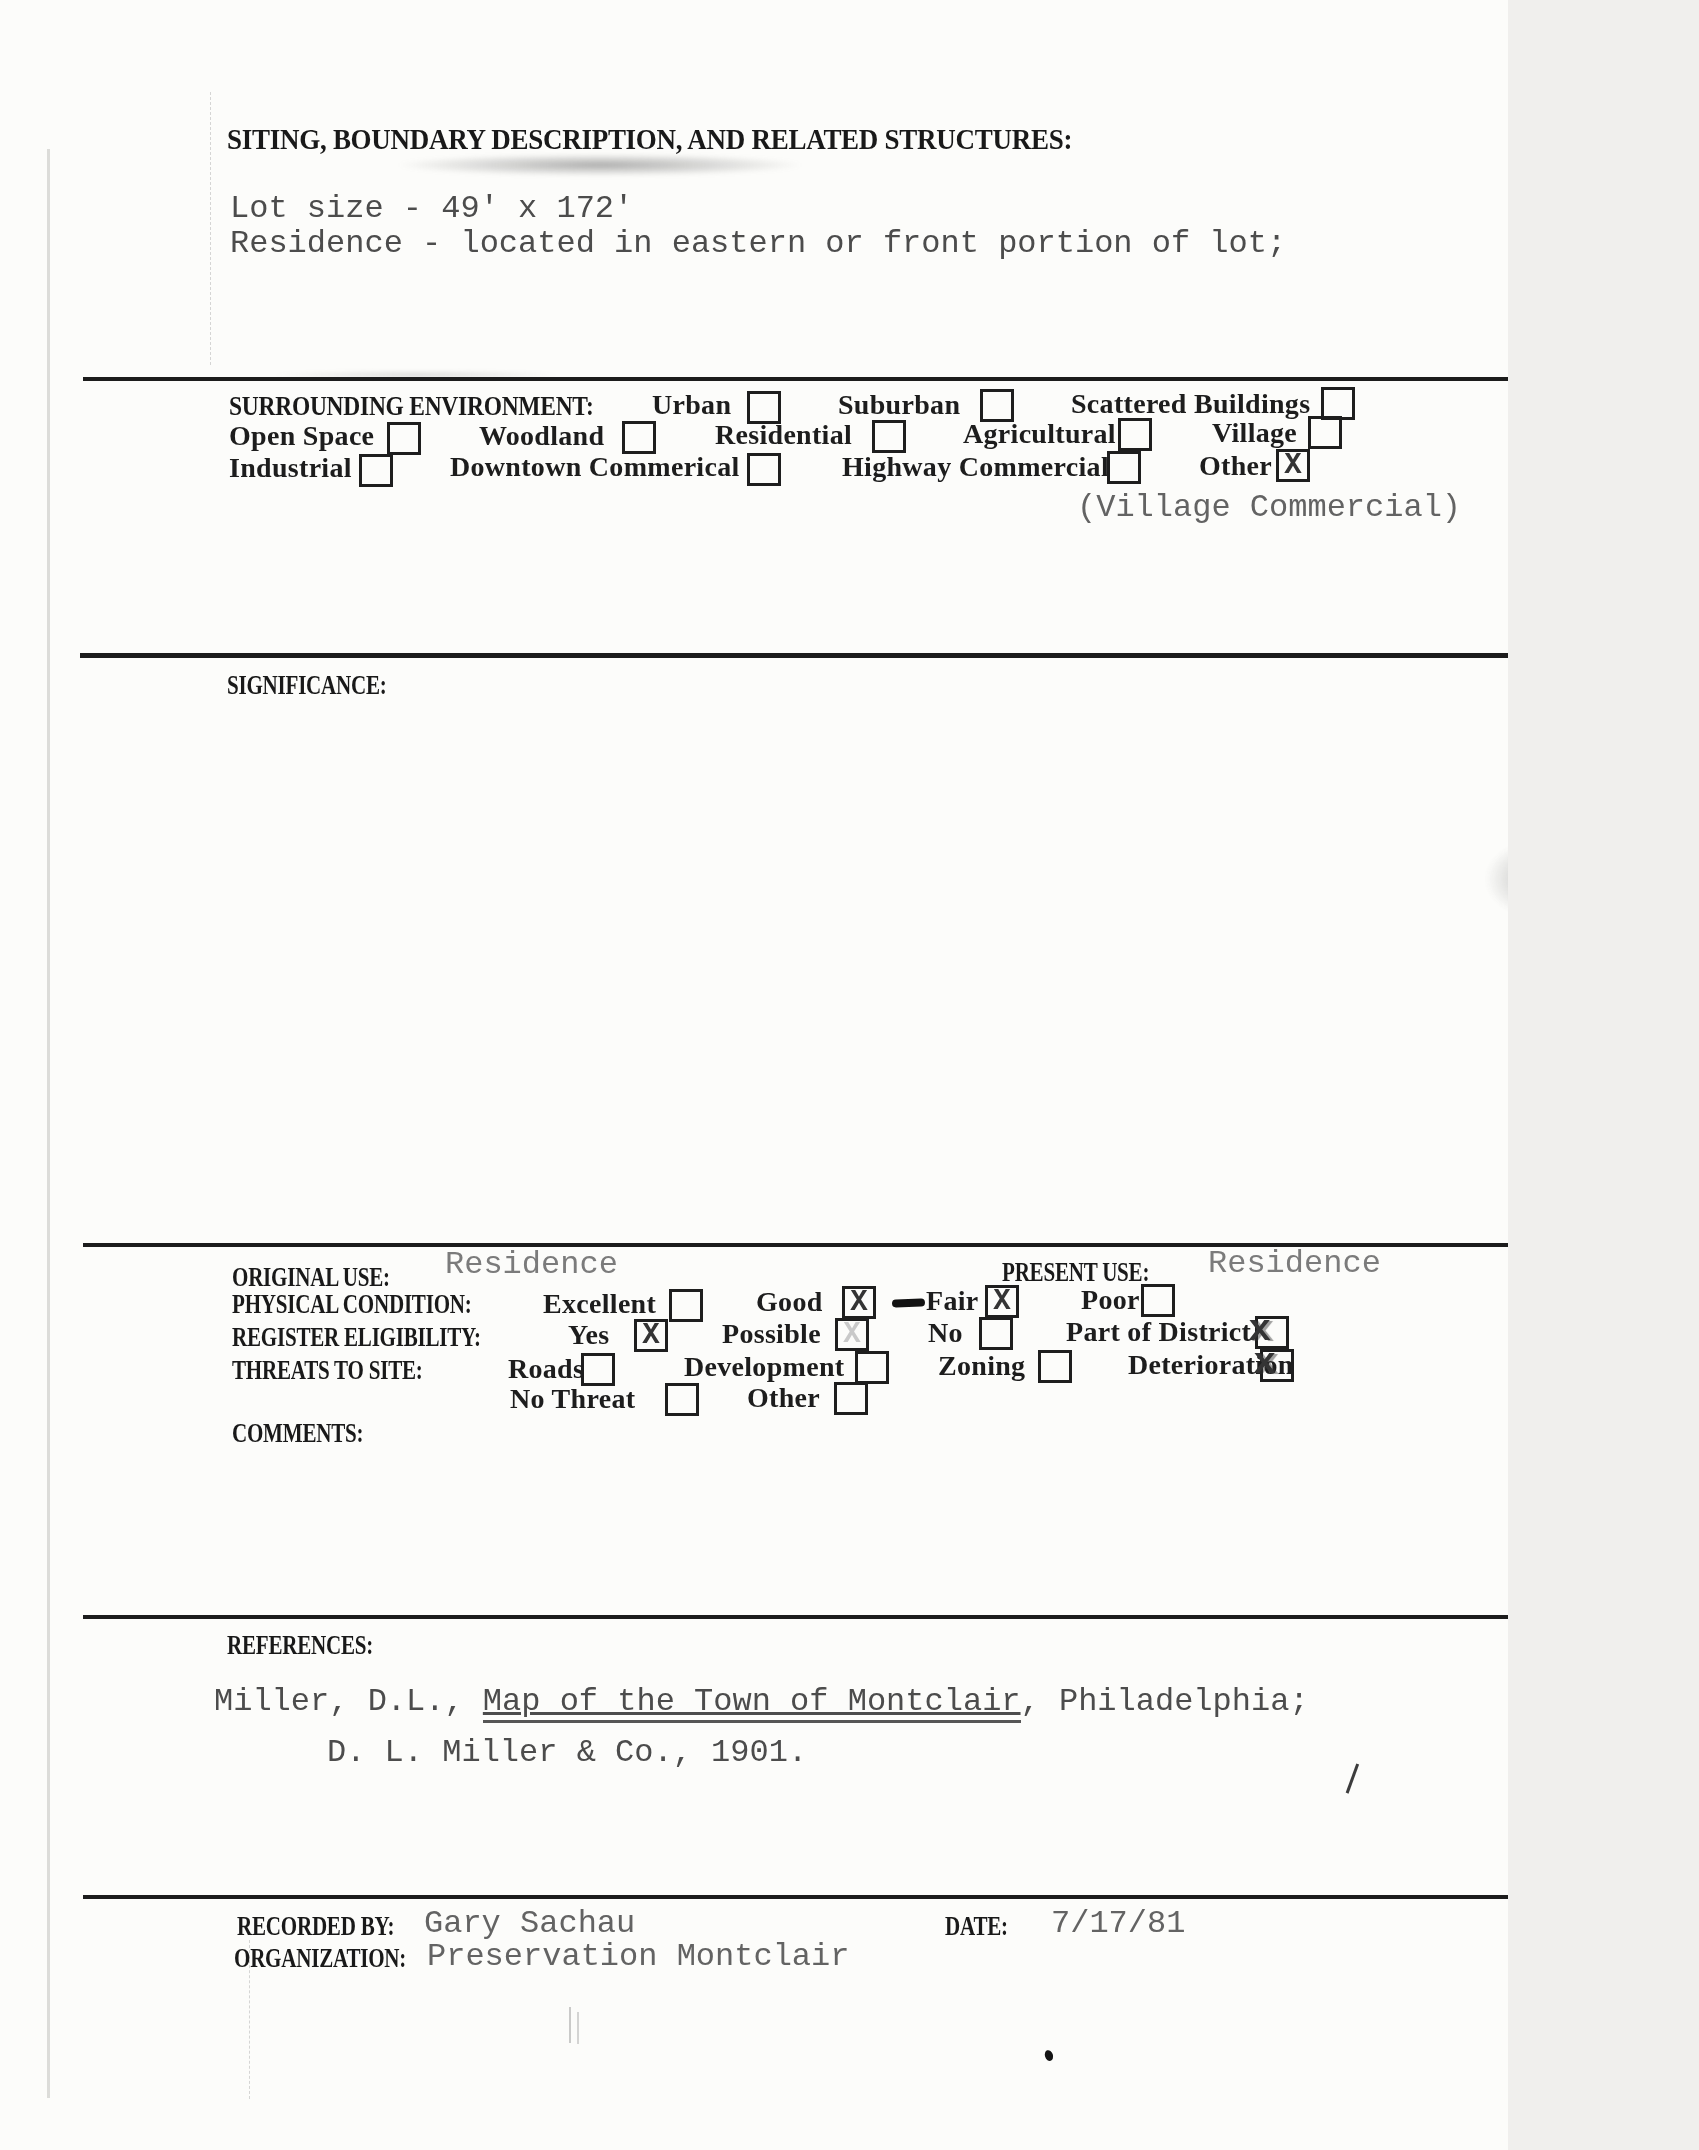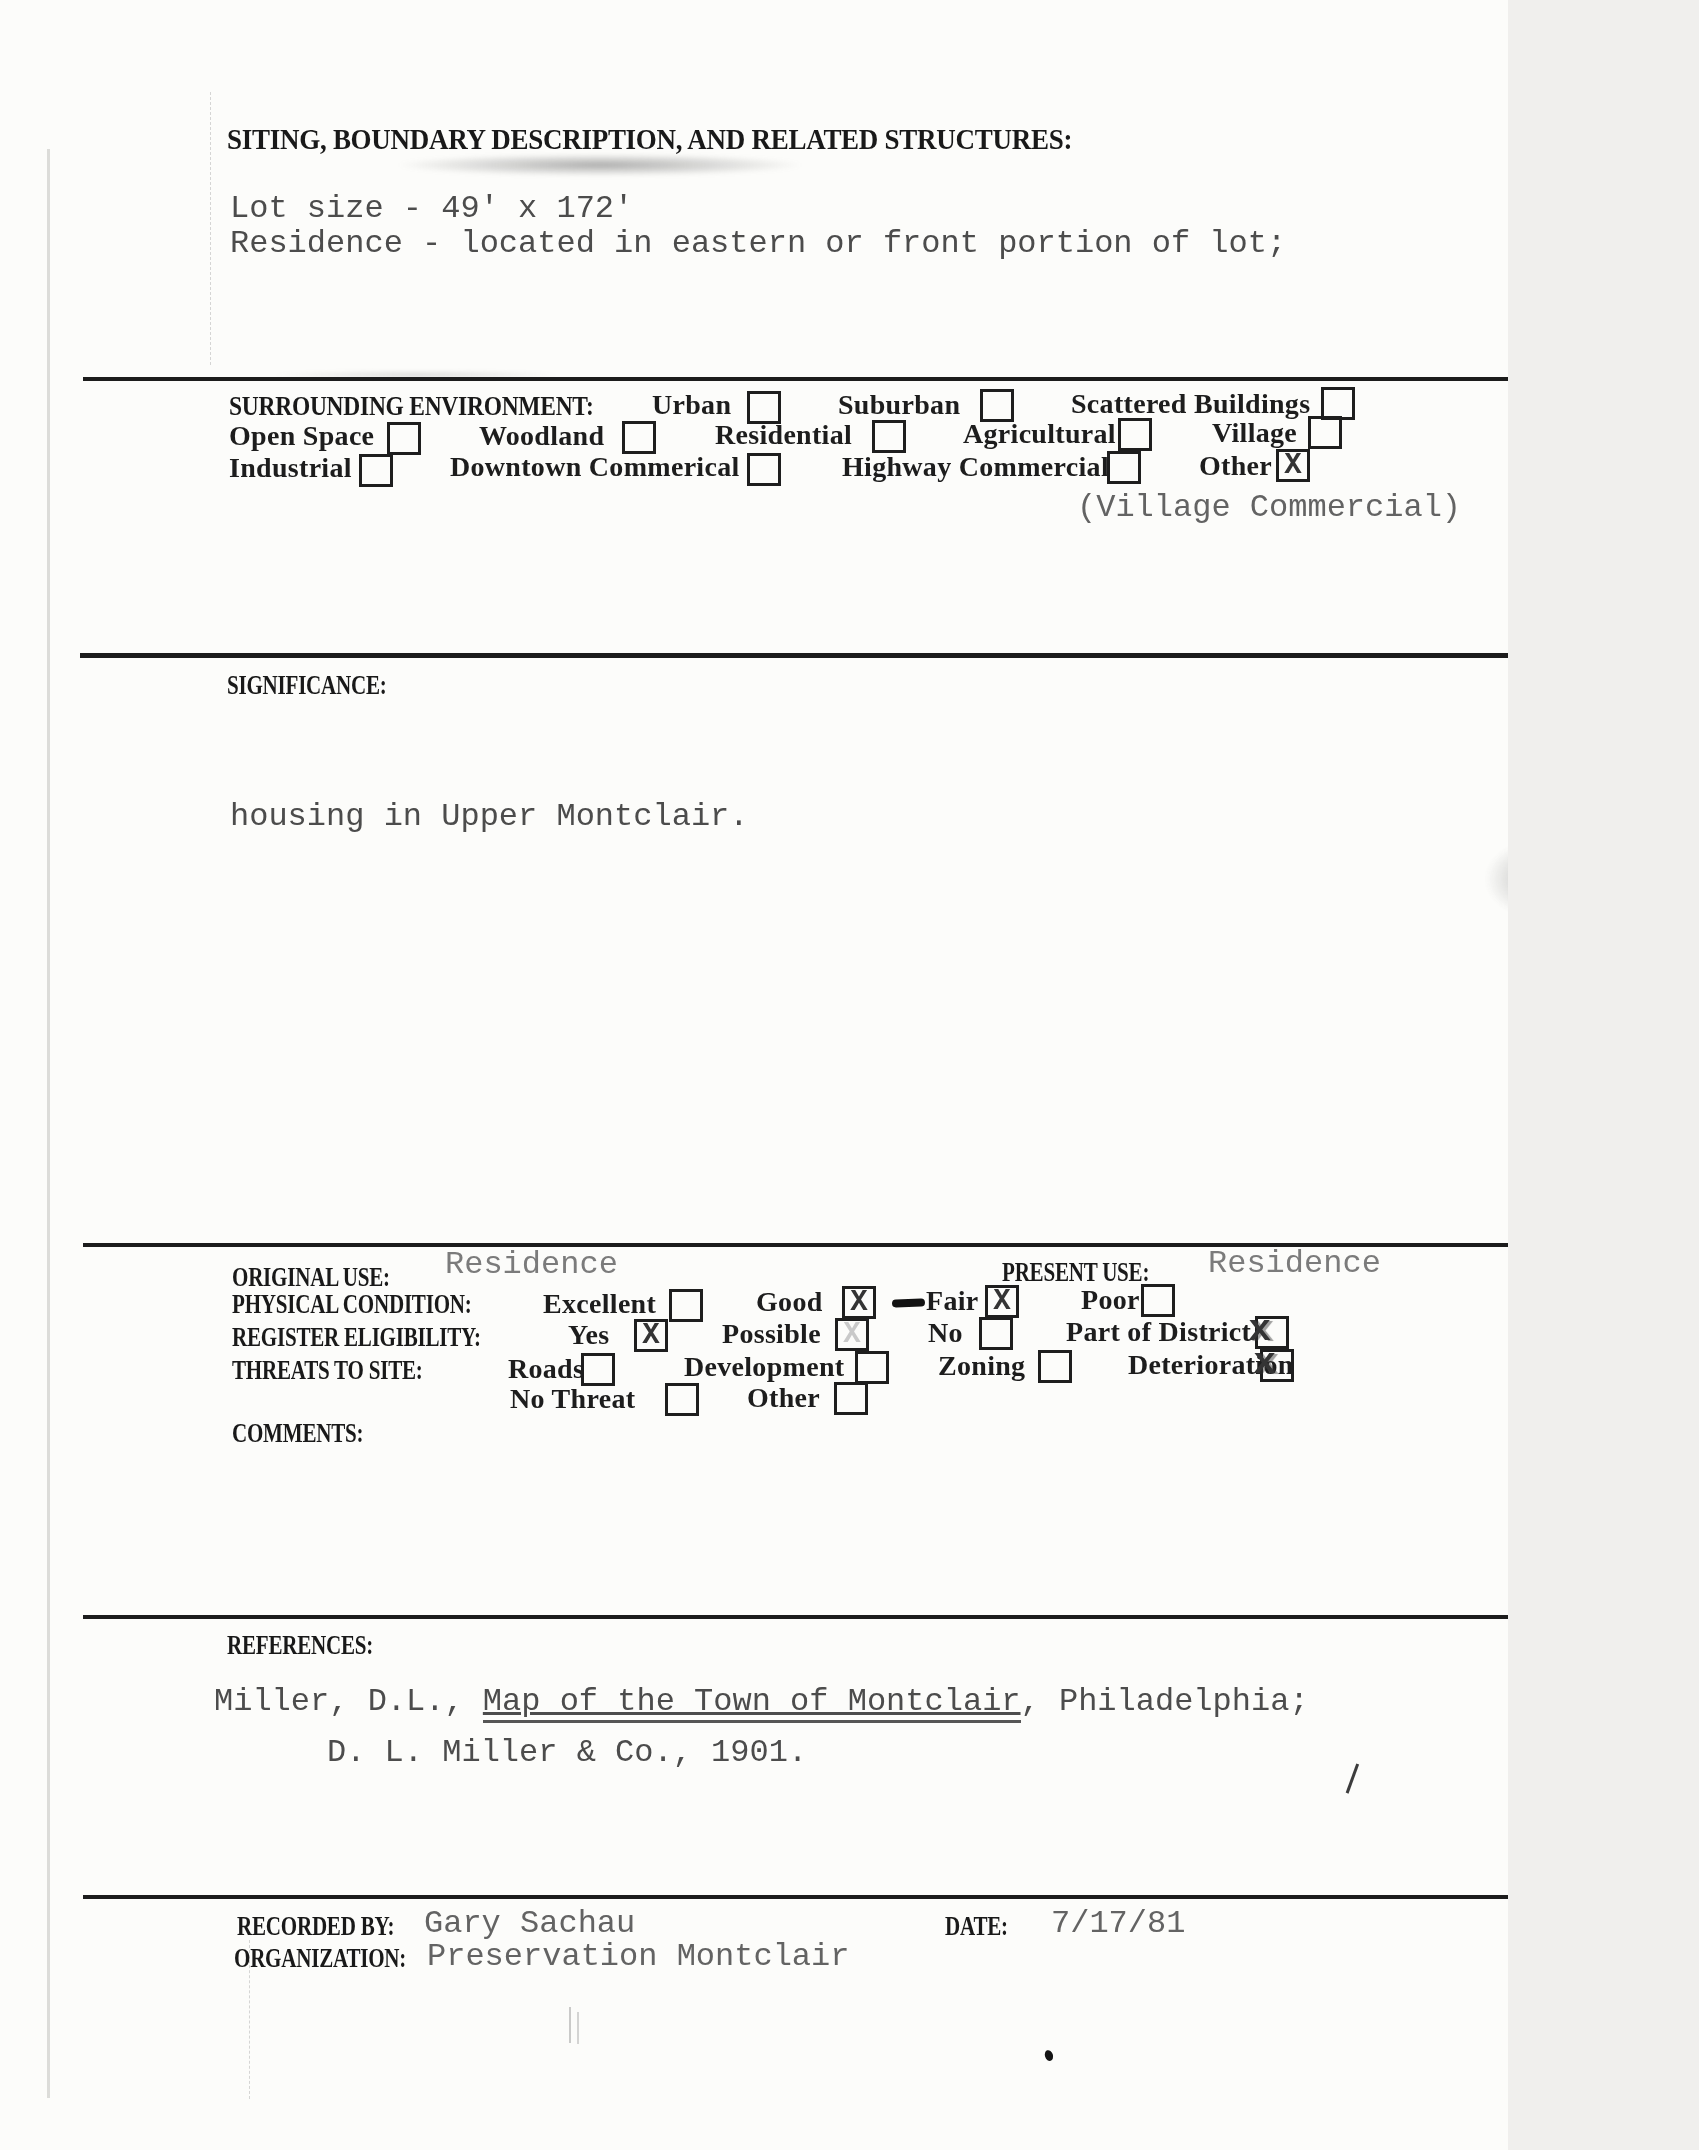--- a/index.html
+++ b/index.html
@@ -100,21 +100,20 @@
   <div class="box" style="left:1107px;top:451px;"></div>
 
   <span class="opt" style="left:1199px;top:450px;">Other</span>
   <div class="box checked" style="left:1276px;top:449px;">
       <span class="xm">X</span>
     </div>
 
   <div class="typed t-mid" style="left:1077px;top:489px;">(Village Commercial)</div>
 
   <div class="plabel cx78" style="left:227px;top:670px;">SIGNIFICANCE:</div>
-  <div class="typed" style="left:230px;top:798px;">housing in Upper Montclair.</div>
 
   <div class="plabel cx78" style="left:232px;top:1262px;">ORIGINAL USE:</div>
   <div class="typed t-light" style="left:445px;top:1246px;">Residence</div>
   <div class="plabel cx78" style="left:1002px;top:1257px;">PRESENT USE:</div>
   <div class="typed t-light" style="left:1208px;top:1245px;">Residence</div>
 
   <div class="plabel cx78" style="left:232px;top:1289px;">PHYSICAL CONDITION:</div>
   <span class="opt" style="left:543px;top:1288px;">Excellent</span>
   <div class="box" style="left:669px;top:1289px;"></div>
   <span class="opt" style="left:756px;top:1286px;">Good</span>

